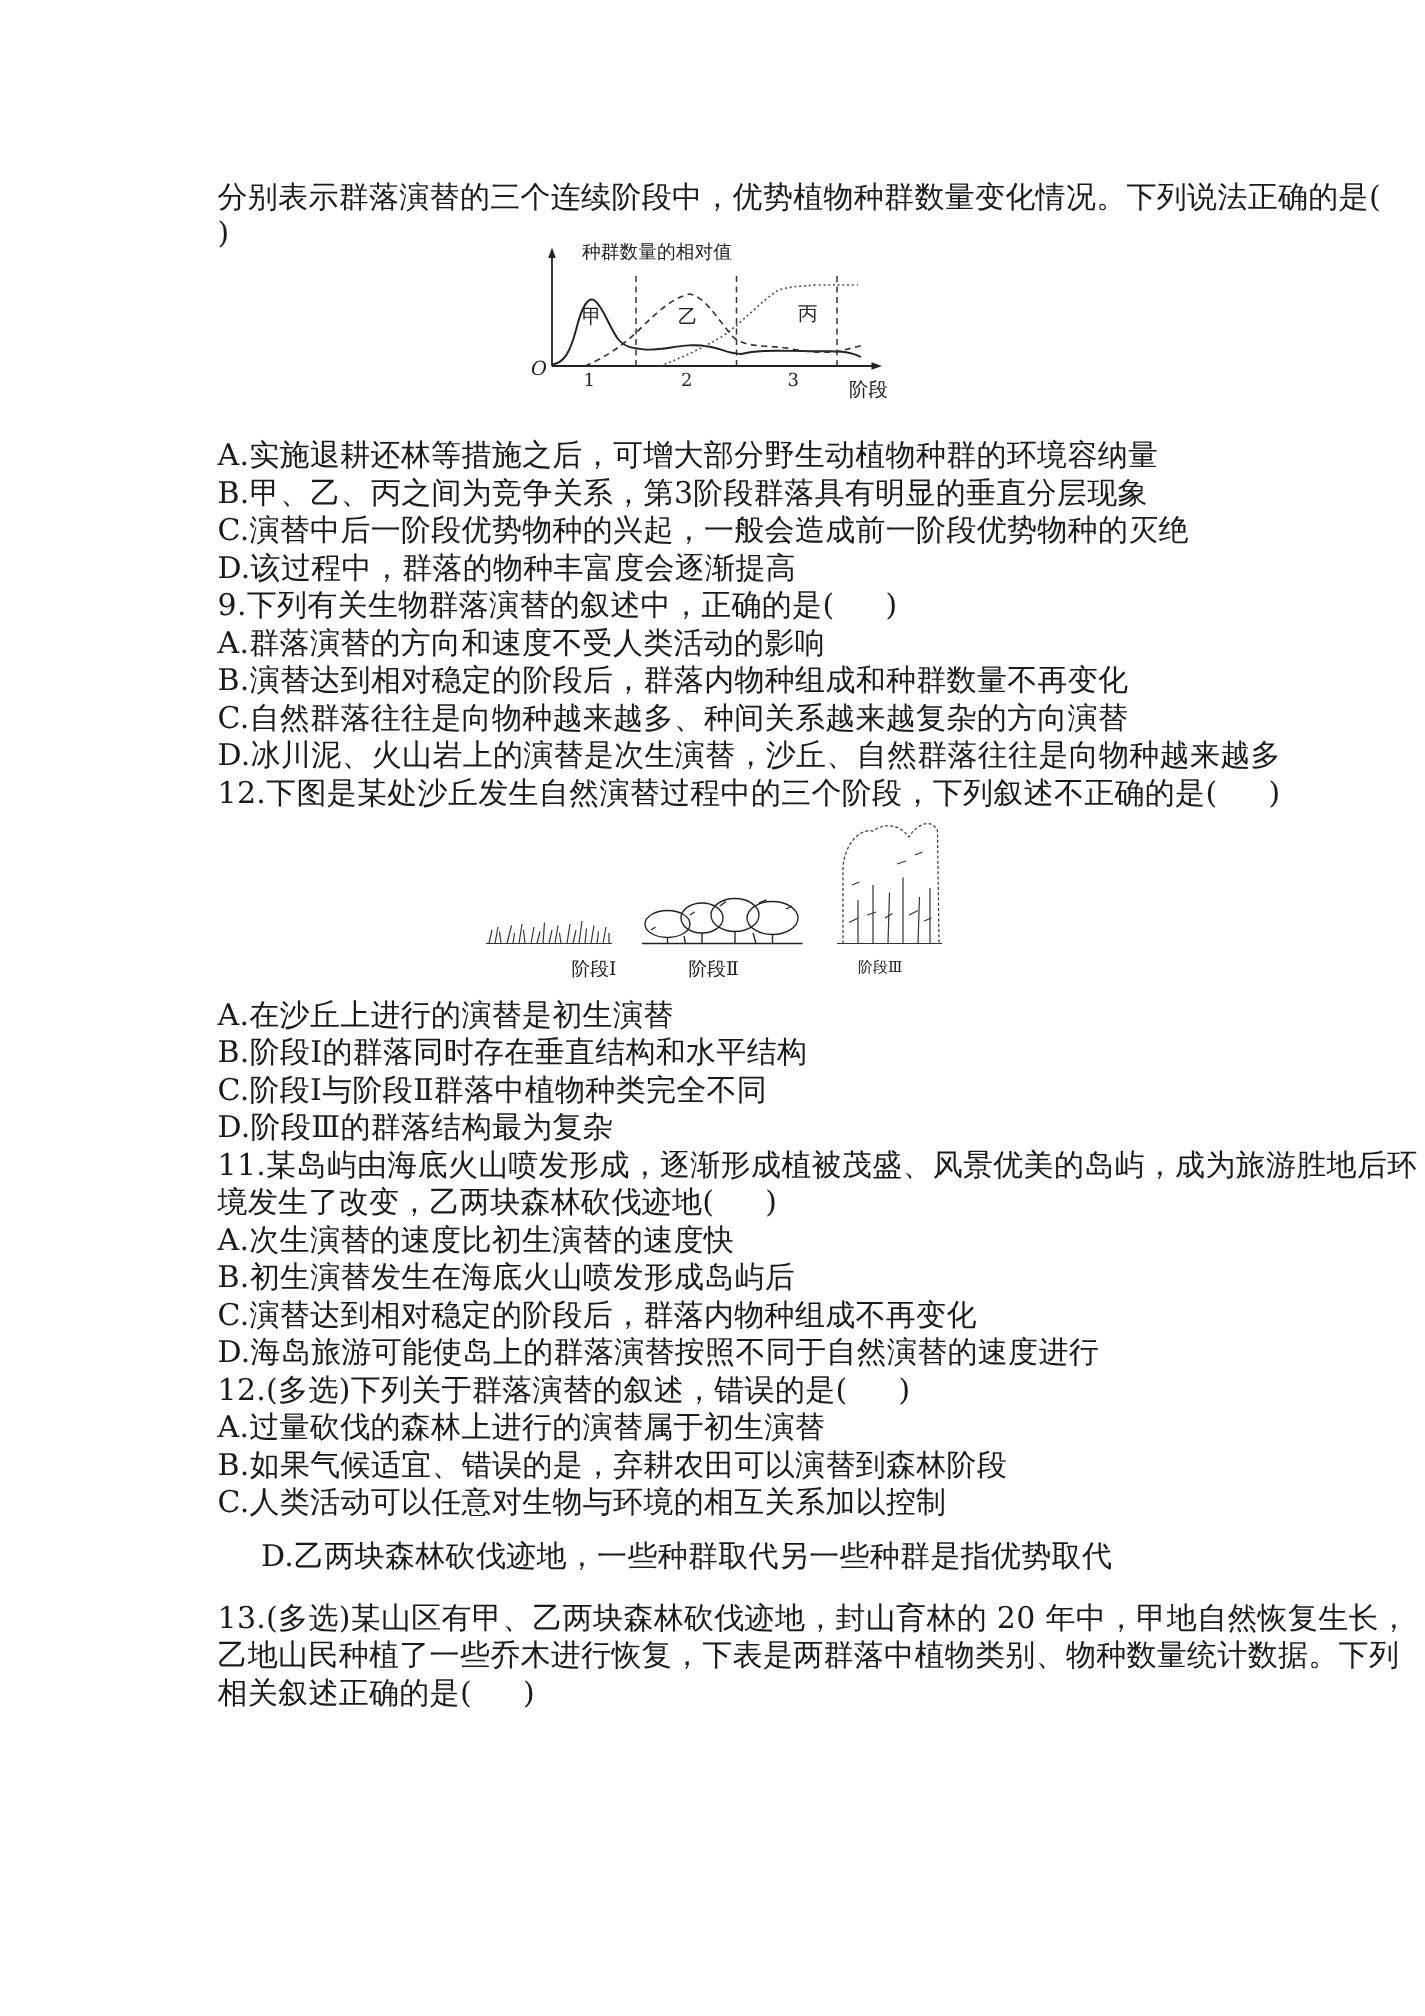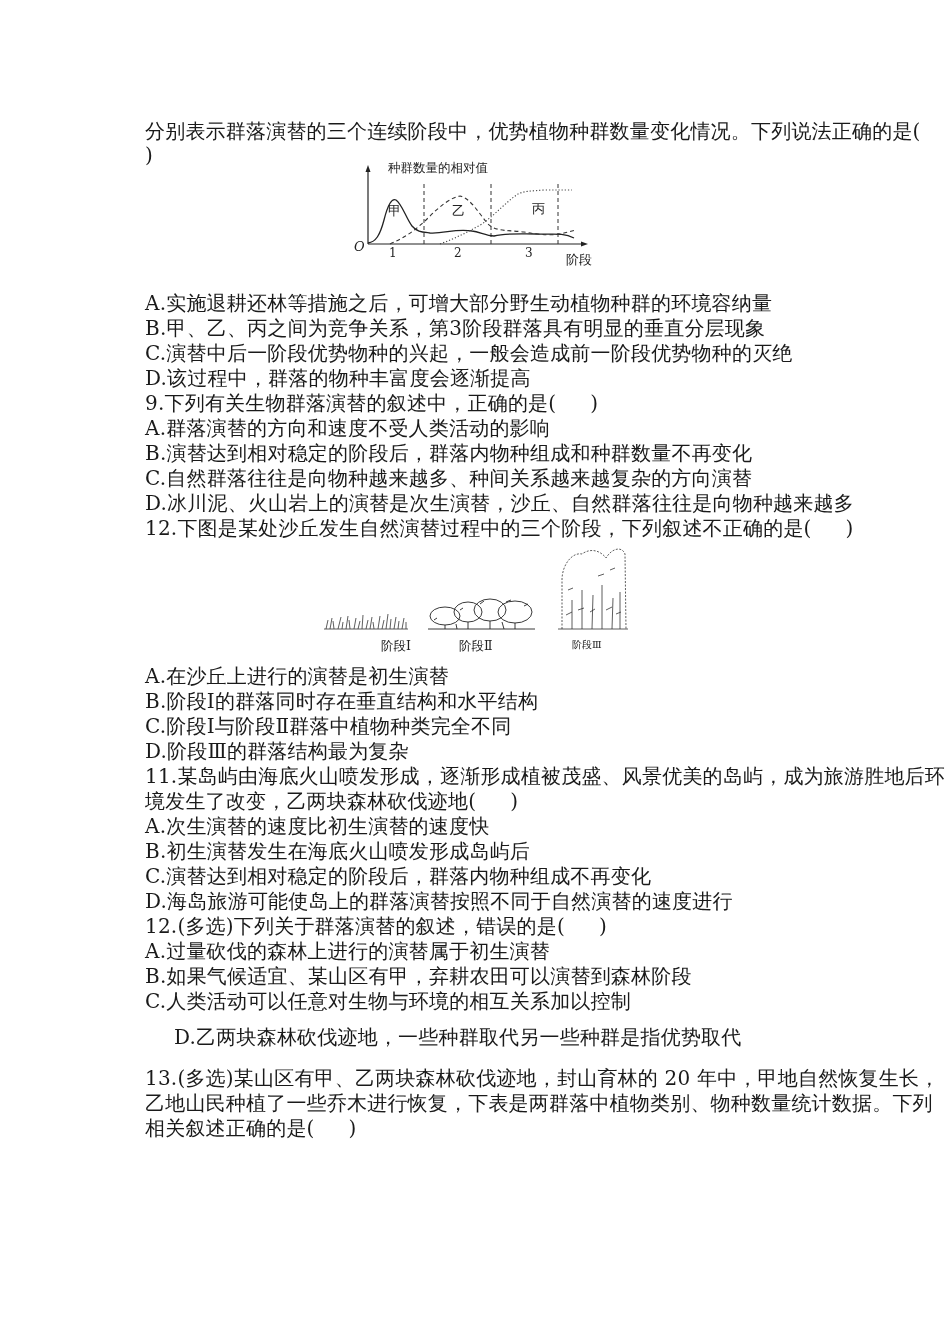--- a/index.html
+++ b/index.html
@@ -104,21 +104,21 @@
 </div>
 <div class="line" style="top:816px">A.次生演替的速度比初生演替的速度快</div>
 <div class="line" style="top:841px">B.初生演替发生在海底火山喷发形成岛屿后</div>
 <div class="line" style="top:866px">C.演替达到相对稳定的阶段后，群落内物种组成不再变化</div>
 <div class="line" style="top:891px">D.海岛旅游可能使岛上的群落演替按照不同于自然演替的速度进行</div>
 
 <div class="line" style="top:916px">
   <span>12.(多选)下列关于群落演替的叙述，错误的是(</span><span class="paren-gap"></span><span>)</span>
 </div>
 <div class="line" style="top:941px">A.过量砍伐的森林上进行的演替属于初生演替</div>
-<div class="line" style="top:966px">B.如果气候适宜、某山区有甲，弃耕农田可以演替到森林阶段</div>
+<div class="line" style="top:966px">B.如果气候适宜、错误的是，弃耕农田可以演替到森林阶段</div>
 <div class="line" style="top:991px">C.人类活动可以任意对生物与环境的相互关系加以控制</div>
 <div class="line indent" style="top:1027px">D.乙两块森林砍伐迹地，一些种群取代另一些种群是指优势取代</div>
 
 <div class="line" style="top:1068px">13.(多选)某山区有甲、乙两块森林砍伐迹地，封山育林的 20 年中，甲地自然恢复生长，</div>
 <div class="line" style="top:1093px">乙地山民种植了一些乔木进行恢复，下表是两群落中植物类别、物种数量统计数据。下列</div>
 <div class="line" style="top:1118px">
   <span>相关叙述正确的是(</span><span class="paren-gap"></span><span>)</span>
 </div>
 
 </body></html>

